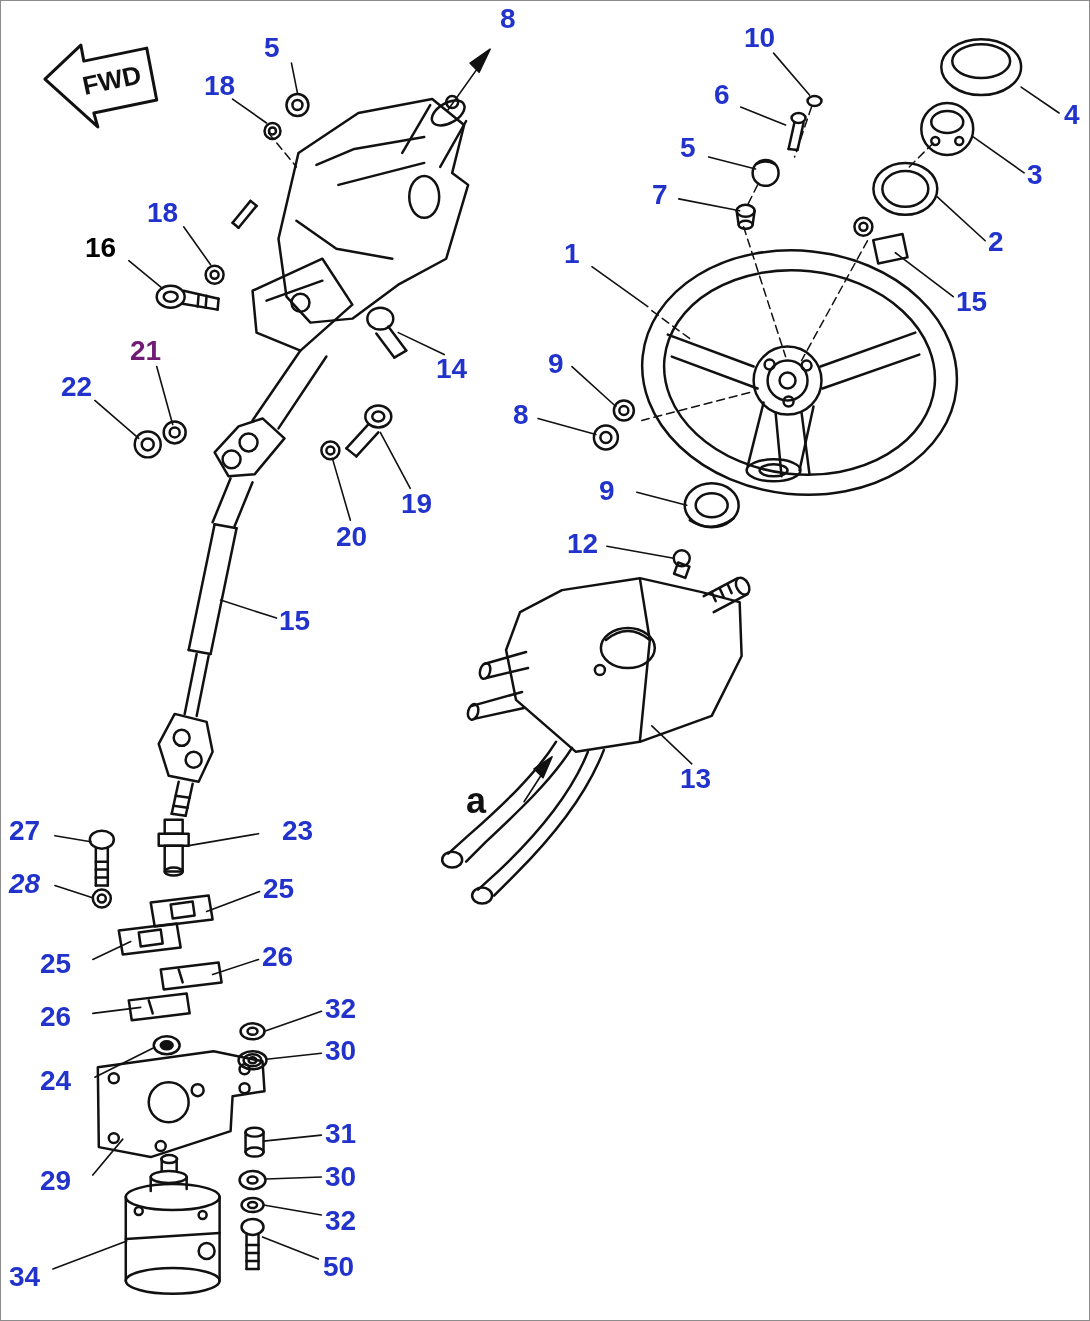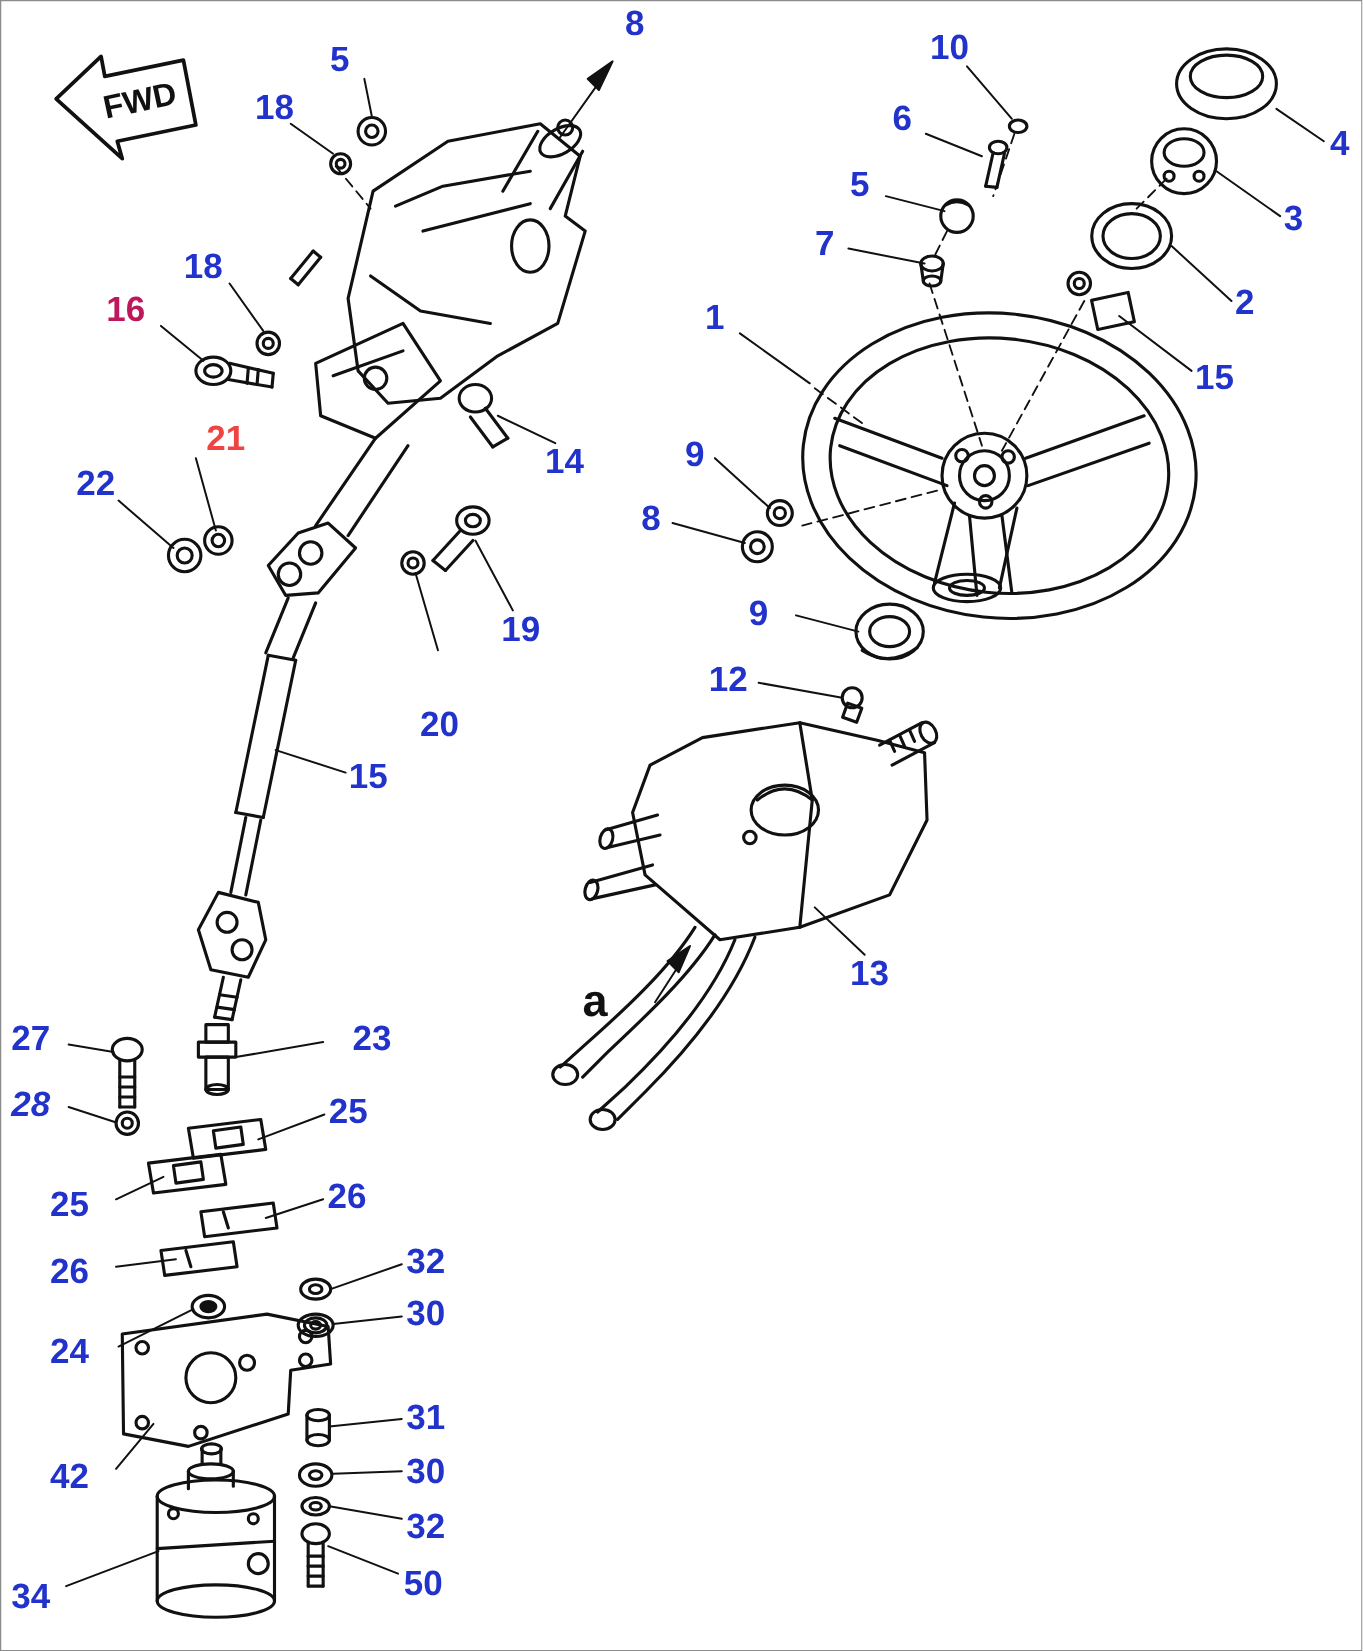--- a/index.html
+++ b/index.html
@@ -356,51 +356,51 @@
       </div>
       <div class="part-label" style="left: 651px; top: 180px; color: rgb(34, 51, 204);">
         <span>7</span>
       </div>
       <div class="part-label" style="left: 146px; top: 198px; color: rgb(34, 51, 204);">
         <span>18</span>
       </div>
       <div class="part-label" style="left: 987px; top: 227px; color: rgb(34, 51, 204);">
         <span>2</span>
       </div>
-      <div class="part-label" style="left: 84px; top: 233px; color: #be185d;">
+      <div class="part-label" style="left: 84px; top: 233px; color: #000000;">
         <span>16</span>
       </div>
       <div class="part-label" style="left: 563px; top: 239px; color: rgb(34, 51, 204);">
         <span>1</span>
       </div>
       <div class="part-label" style="left: 955px; top: 287px; color: rgb(34, 51, 204);">
         <span>15</span>
       </div>
-      <div class="part-label" style="left: 129px; top: 336px; color: #ef4444; margin-left: 35px;">
+      <div class="part-label" style="left: 129px; top: 336px; color: #701a75;">
         <span>21</span>
       </div>
       <div class="part-label" style="left: 547px; top: 349px; color: rgb(34, 51, 204);">
         <span>9</span>
       </div>
       <div class="part-label" style="left: 60px; top: 372px; color: rgb(34, 51, 204);">
         <span>22</span>
       </div>
       <div class="part-label" style="left: 435px; top: 354px; color: rgb(34, 51, 204);">
         <span>14</span>
       </div>
       <div class="part-label" style="left: 512px; top: 400px; color: rgb(34, 51, 204);">
         <span>8</span>
       </div>
       <div class="part-label" style="left: 400px; top: 489px; color: rgb(34, 51, 204);">
         <span>19</span>
       </div>
       <div class="part-label" style="left: 598px; top: 476px; color: rgb(34, 51, 204);">
         <span>9</span>
       </div>
-      <div class="part-label" style="left: 335px; top: 522px; color: rgb(34, 51, 204); margin-top: 43px;">
+      <div class="part-label" style="left: 335px; top: 522px; color: rgb(34, 51, 204);">
         <span>20</span>
       </div>
       <div class="part-label" style="left: 566px; top: 529px; color: rgb(34, 51, 204);">
         <span>12</span>
       </div>
       <div class="part-label" style="left: 278px; top: 606px; color: rgb(34, 51, 204);">
         <span>15</span>
       </div>
       <div class="part-label" style="left: 679px; top: 764px; color: rgb(34, 51, 204);">
         <span>13</span>
@@ -435,21 +435,21 @@
       <div class="part-label" style="left: 324px; top: 1036px; color: rgb(34, 51, 204);">
         <span>30</span>
       </div>
       <div class="part-label" style="left: 39px; top: 1066px; color: rgb(34, 51, 204);">
         <span>24</span>
       </div>
       <div class="part-label" style="left: 324px; top: 1119px; color: rgb(34, 51, 204);">
         <span>31</span>
       </div>
       <div class="part-label" style="left: 39px; top: 1166px; color: rgb(34, 51, 204);">
-        <span>42</span>
+        <span>29</span>
       </div>
       <div class="part-label" style="left: 324px; top: 1162px; color: rgb(34, 51, 204);">
         <span>30</span>
       </div>
       <div class="part-label" style="left: 324px; top: 1206px; color: rgb(34, 51, 204);">
         <span>32</span>
       </div>
       <div class="part-label" style="left: 8px; top: 1262px; color: rgb(34, 51, 204);">
         <span>34</span>
       </div>

